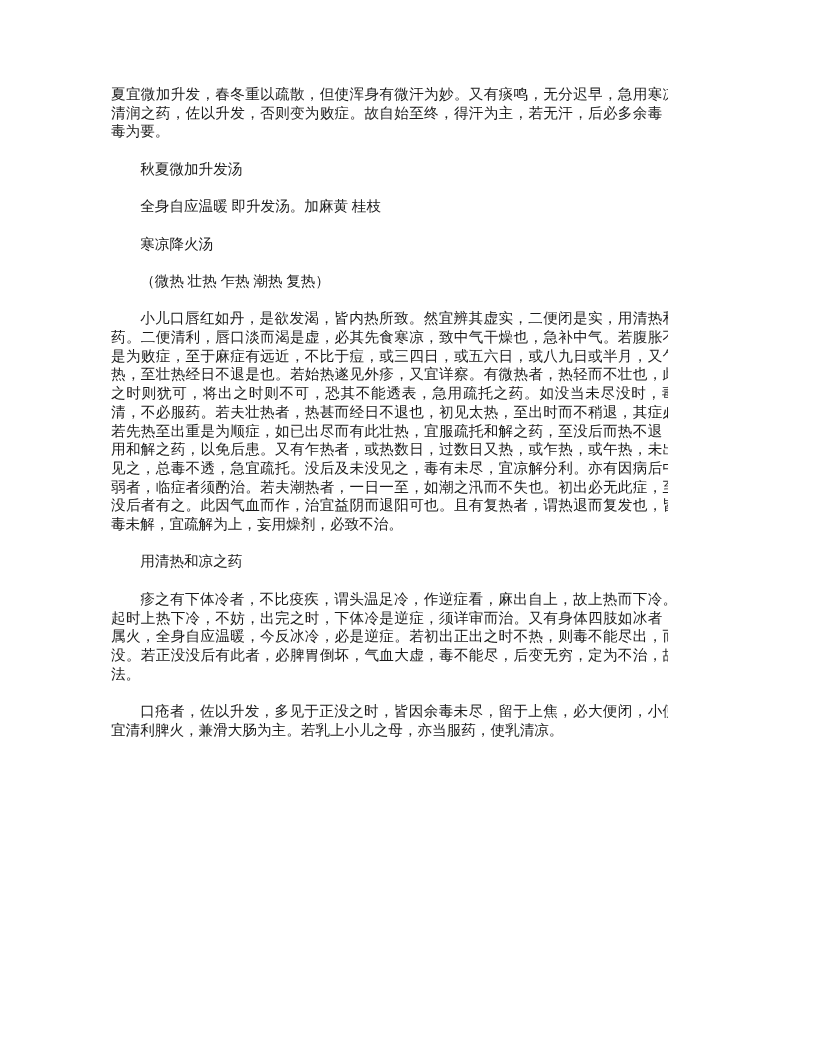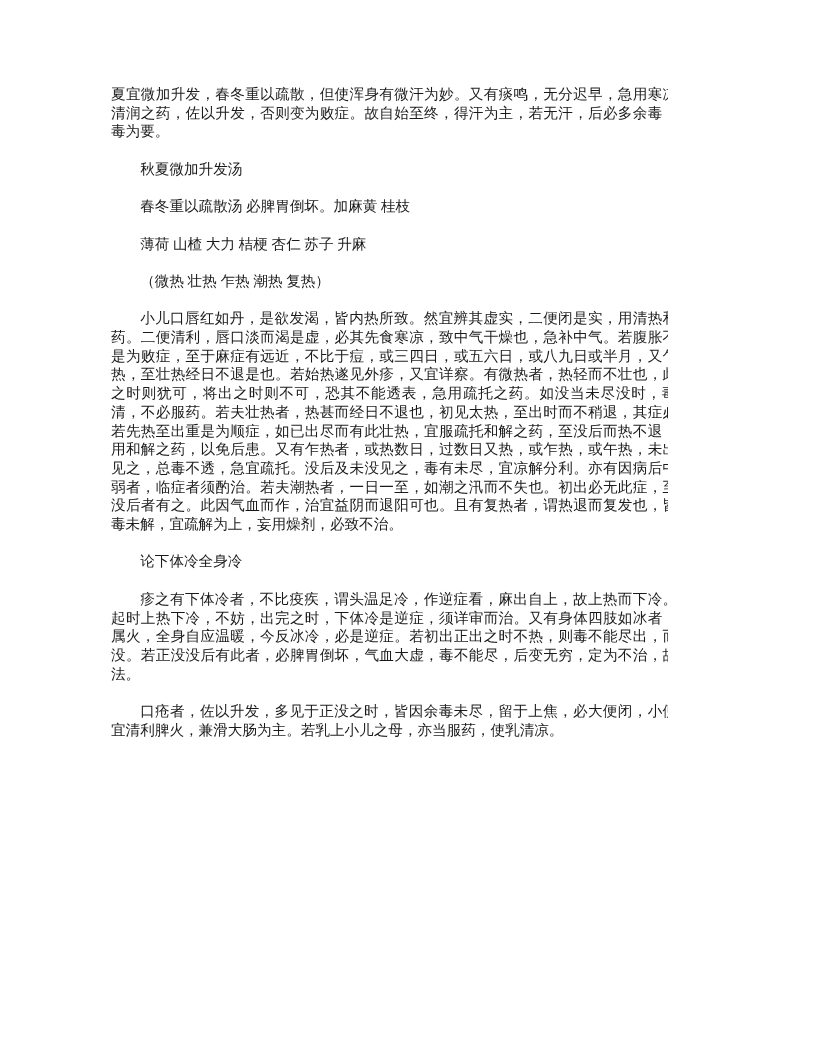--- a/index.html
+++ b/index.html
@@ -40,21 +40,21 @@
     white-space: nowrap;
   }
 </style>
 </head>
 <body>
 
 <div class="page">
   <div class="text-column">
     <p class="para no-indent">夏宜微加升发，春冬重以疏散，但使浑身有微汗为妙。又有痰鸣，无分迟早，急用寒凉降火清润之药，佐以升发，否则变为败症。故自始至终，得汗为主，若无汗，后必多余毒，宜解毒为要。</p>
     <p class="line">秋夏微加升发汤</p>
-    <p class="line">春冬重以疏散汤 必脾胃倒坏。加麻黄 桂枝</p>
-    <p class="line">薄荷 山楂 大力 桔梗 杏仁 苏子 升麻</p>
+    <p class="line">全身自应温暖 即升发汤。加麻黄 桂枝</p>
+    <p class="line">寒凉降火汤</p>
     <p class="line">（微热 壮热 乍热 潮热 复热）</p>
     <p class="para">小儿口唇红如丹，是欲发渴，皆内热所致。然宜辨其虚实，二便闭是实，用清热和凉之药。二便清利，唇口淡而渴是虚，必其先食寒凉，致中气干燥也，急补中气。若腹胀不食，是为败症，至于麻症有远近，不比于痘，或三四日，或五六日，或八九日或半月，又乍寒乍热，至壮热经日不退是也。若始热遂见外疹，又宜详察。有微热者，热轻而不壮也，此初起之时则犹可，将出之时则不可，恐其不能透表，急用疏托之药。如没当未尽没时，毒轻而清，不必服药。若夫壮热者，热甚而经日不退也，初见太热，至出时而不稍退，其症必重，若先热至出重是为顺症，如已出尽而有此壮热，宜服疏托和解之药，至没后而热不退，更宜用和解之药，以免后患。又有乍热者，或热数日，过数日又热，或乍热，或午热，未出之时见之，总毒不透，急宜疏托。没后及未没见之，毒有未尽，宜凉解分利。亦有因病后中气虚弱者，临症者须酌治。若夫潮热者，一日一至，如潮之汛而不失也。初出必无此症，至出后没后者有之。此因气血而作，治宜益阴而退阳可也。且有复热者，谓热退而复发也，皆因余毒未解，宜疏解为上，妄用燥剂，必致不治。</p>
-    <p class="line">论下体冷全身冷</p>
+    <p class="line">用清热和凉之药</p>
     <p class="para">疹之有下体冷者，不比疫疾，谓头温足冷，作逆症看，麻出自上，故上热而下冷。若初起时上热下冷，不妨，出完之时，下体冷是逆症，须详审而治。又有身体四肢如冰者，麻本属火，全身自应温暖，今反冰冷，必是逆症。若初出正出之时不热，则毒不能尽出，而反渐没。若正没没后有此者，必脾胃倒坏，气血大虚，毒不能尽，后变无穷，定为不治，故不立法。</p>
     <p class="para">口疮者，佐以升发，多见于正没之时，皆因余毒未尽，留于上焦，必大便闭，小便赤，宜清利脾火，兼滑大肠为主。若乳上小儿之母，亦当服药，使乳清凉。</p>
   </div>
 </div>
 
 </body></html>

